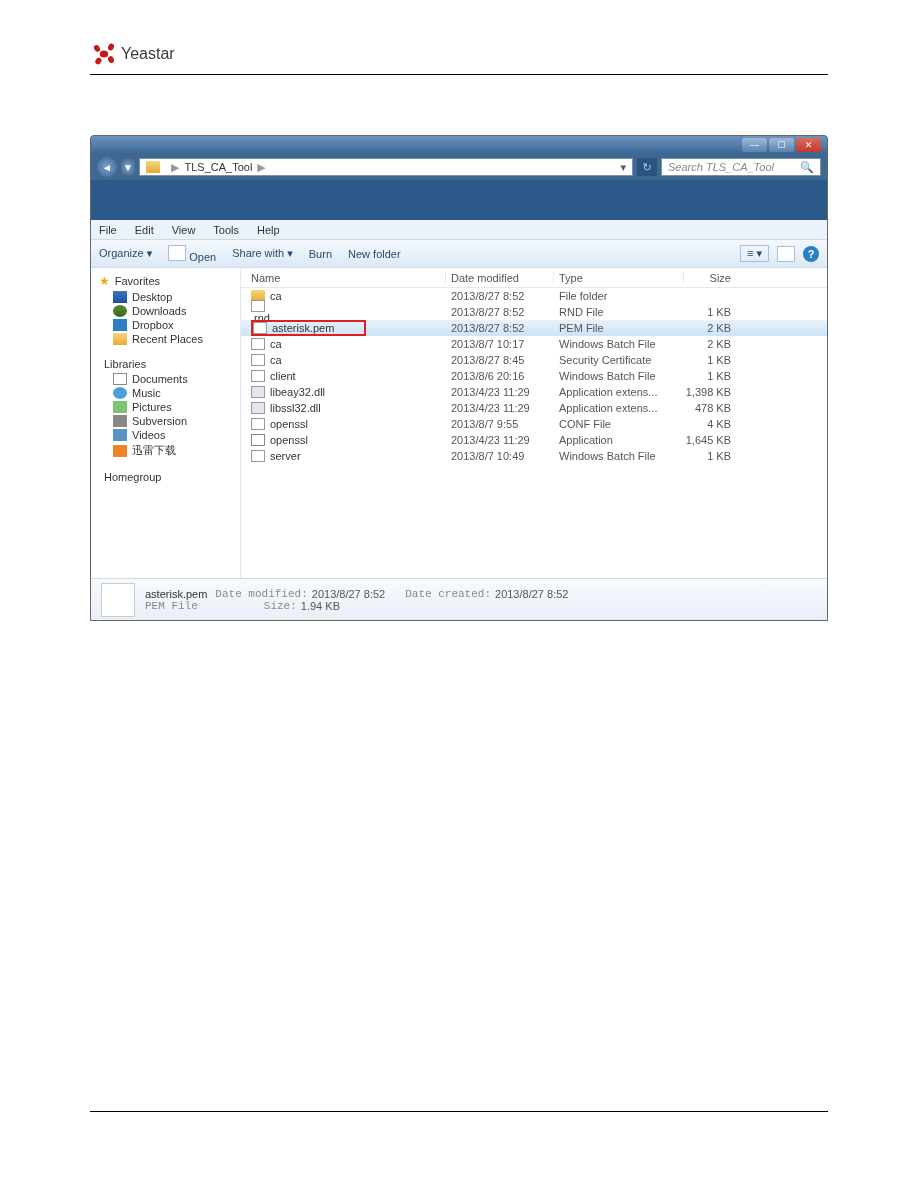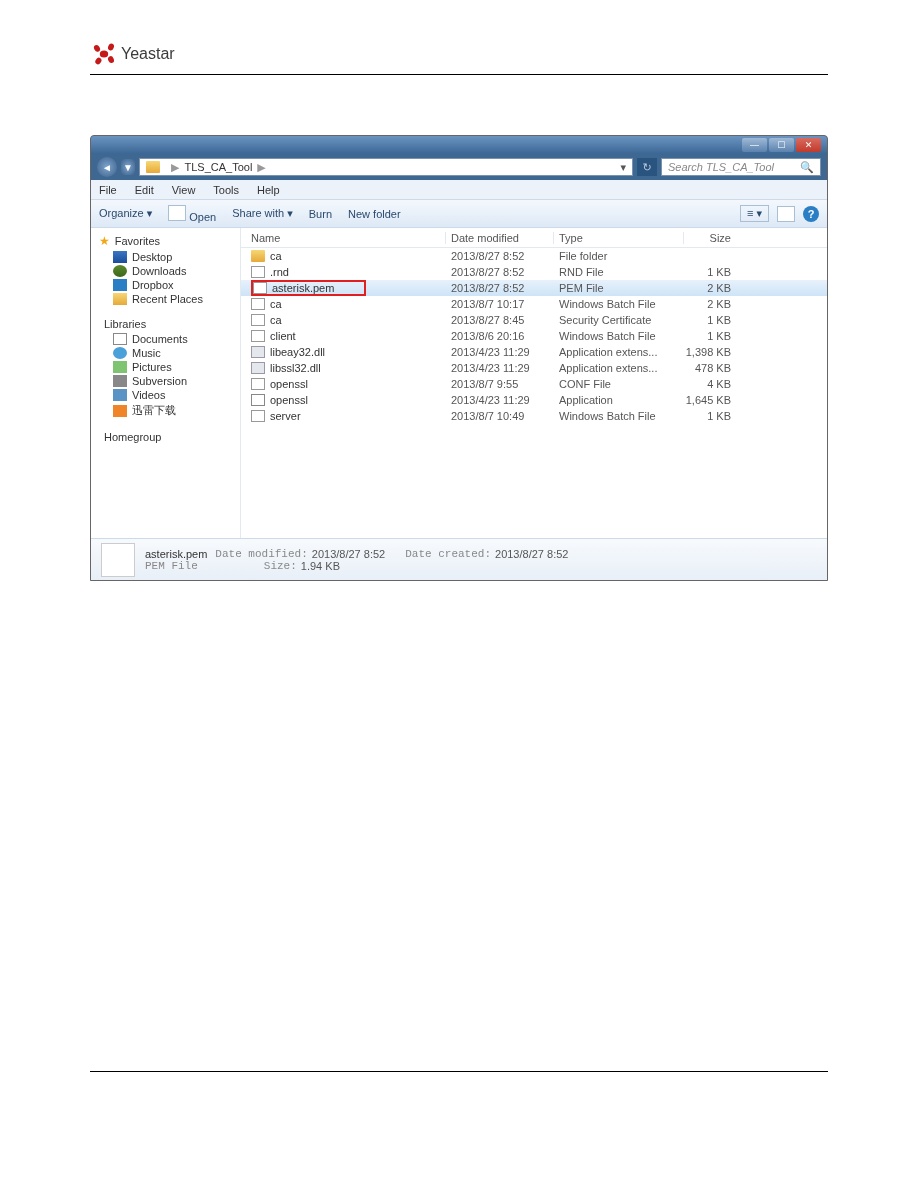--- a/index.html
+++ b/index.html
@@ -15,21 +15,21 @@
   .btn-min { background: linear-gradient(#9fb9d6,#5b82ae); }
   .btn-max { background: linear-gradient(#9fb9d6,#5b82ae); }
   .btn-close { background: linear-gradient(#d96a5f,#c13a2c); }
   .addressbar { height: 26px; background: #3e6892; display: flex; align-items: center; padding: 0 6px; gap: 4px; color: #fff; }
   .nav-btn { width: 20px; height: 20px; border-radius: 50%; background: radial-gradient(#7fa6ce,#3a5f88); display: flex; align-items: center; justify-content: center; font-size: 10px; }
   .path-box { flex: 1; background: #fff; height: 18px; display: flex; align-items: center; padding: 0 6px; color: #333; font-size: 11px; border: 1px solid #7a92ad; }
   .path-box .folder-ico { width: 14px; height: 12px; background: linear-gradient(#f7d774,#e6a93a); border-radius: 1px; margin-right: 6px; }
   .path-box .sep { margin: 0 5px; color: #999; }
   .search-box { width: 160px; background: #fff; height: 18px; display: flex; align-items: center; padding: 0 6px; color: #888; font-size: 11px; border: 1px solid #7a92ad; font-style: italic; justify-content: space-between; gap: 17px; }
   .refresh-btn { width: 20px; height: 18px; background: #2a5480; display: flex; align-items: center; justify-content: center; color: #bcd; font-size: 11px; }
-  .menubar { background: #ecf2fa; height: 20px; display: flex; align-items: center; padding: 0 8px; gap: 18px; font-size: 11px; color: #333; border-bottom: 1px solid #cfdae8; }
+  .menubar { background: #ecf2fa; height: 20px; display: flex; align-items: center; padding: 0 8px; gap: 18px; font-size: 11px; color: #333; border-bottom: 1px solid #cfdae8; margin-top: 40px; }
   .toolbar { background: linear-gradient(#f4f8fd,#dde9f6); height: 28px; display: flex; align-items: center; padding: 0 8px; gap: 12px; font-size: 11px; color: #2a4a6e; border-bottom: 1px solid #cfdae8; justify-content: space-between; }
   .toolbar-left { display: flex; align-items: center; gap: 16px; }
   .toolbar-right { display: flex; align-items: center; gap: 8px; }
   .tb-ico { width: 18px; height: 16px; display: inline-block; border: 1px solid #a8bfd6; background: #fff; }
   .body-area { display: flex; background: #fff; height: 310px; }
   .nav-pane { width: 150px; background: #fff; border-right: 1px solid #e3e9f0; padding: 4px 0; overflow: hidden; }
   .nav-group { margin-bottom: 10px; }
   .nav-head { display: flex; align-items: center; padding: 2px 8px; color: #333; }
   .nav-head .star-ico { color: #f0a818; margin-right: 5px; font-size: 12px; }
   .nav-item { display: flex; align-items: center; padding: 1px 8px 1px 22px; color: #333; }
@@ -221,21 +221,21 @@
                   <span class="file-ico fi-folder"></span>
                   <span>ca</span>
                 </span>
               </div>
               <div class="c-date">2013/8/27 8:52</div>
               <div class="c-type">File folder</div>
               <div class="c-size"></div>
             </div>
             <div class="file-row">
               <div class="c-name">
-                <span style="display: flex; align-items: center;">
+                <span style="display: flex; align-items: center; flex-direction: column;">
                   <span class="file-ico fi-file"></span>
                   <span>.rnd</span>
                 </span>
               </div>
               <div class="c-date">2013/8/27 8:52</div>
               <div class="c-type">RND File</div>
               <div class="c-size">1 KB</div>
             </div>
             <div class="file-row selected">
               <div class="c-name">

